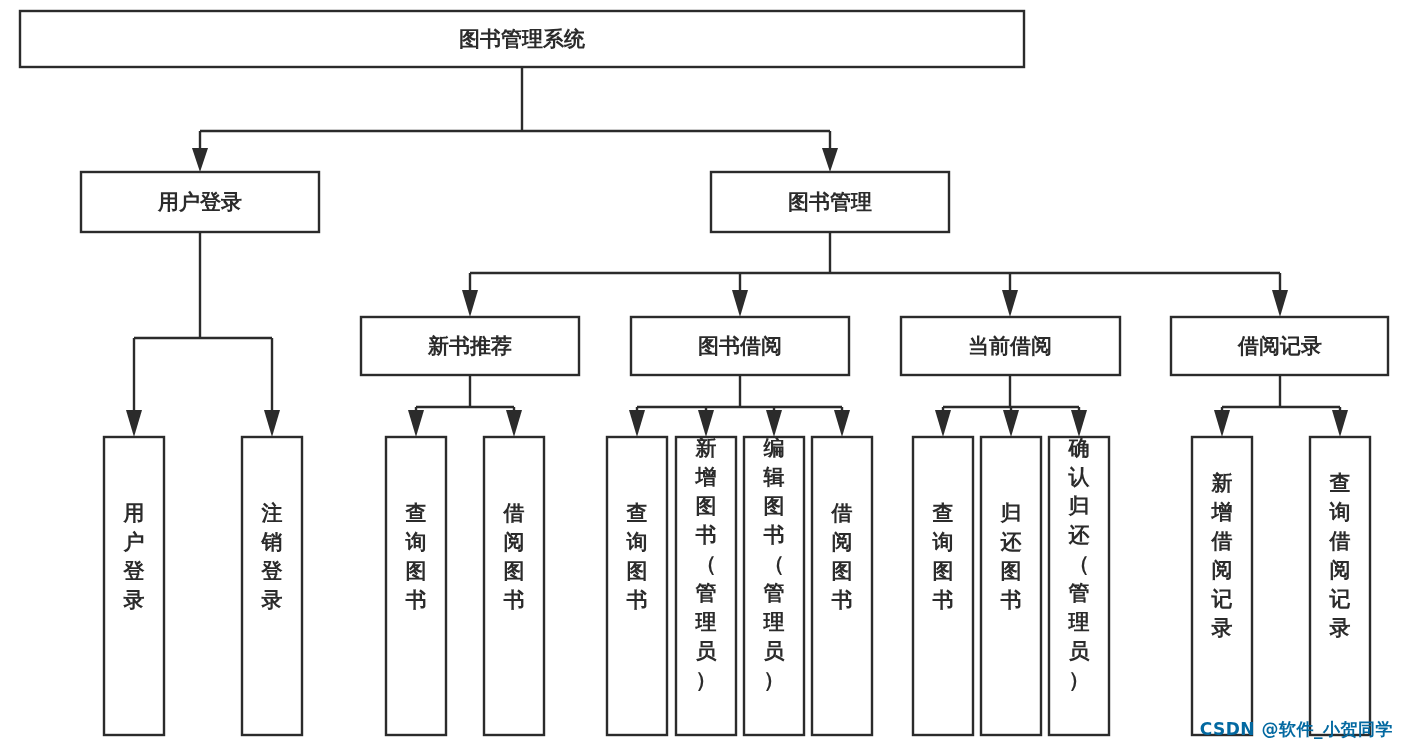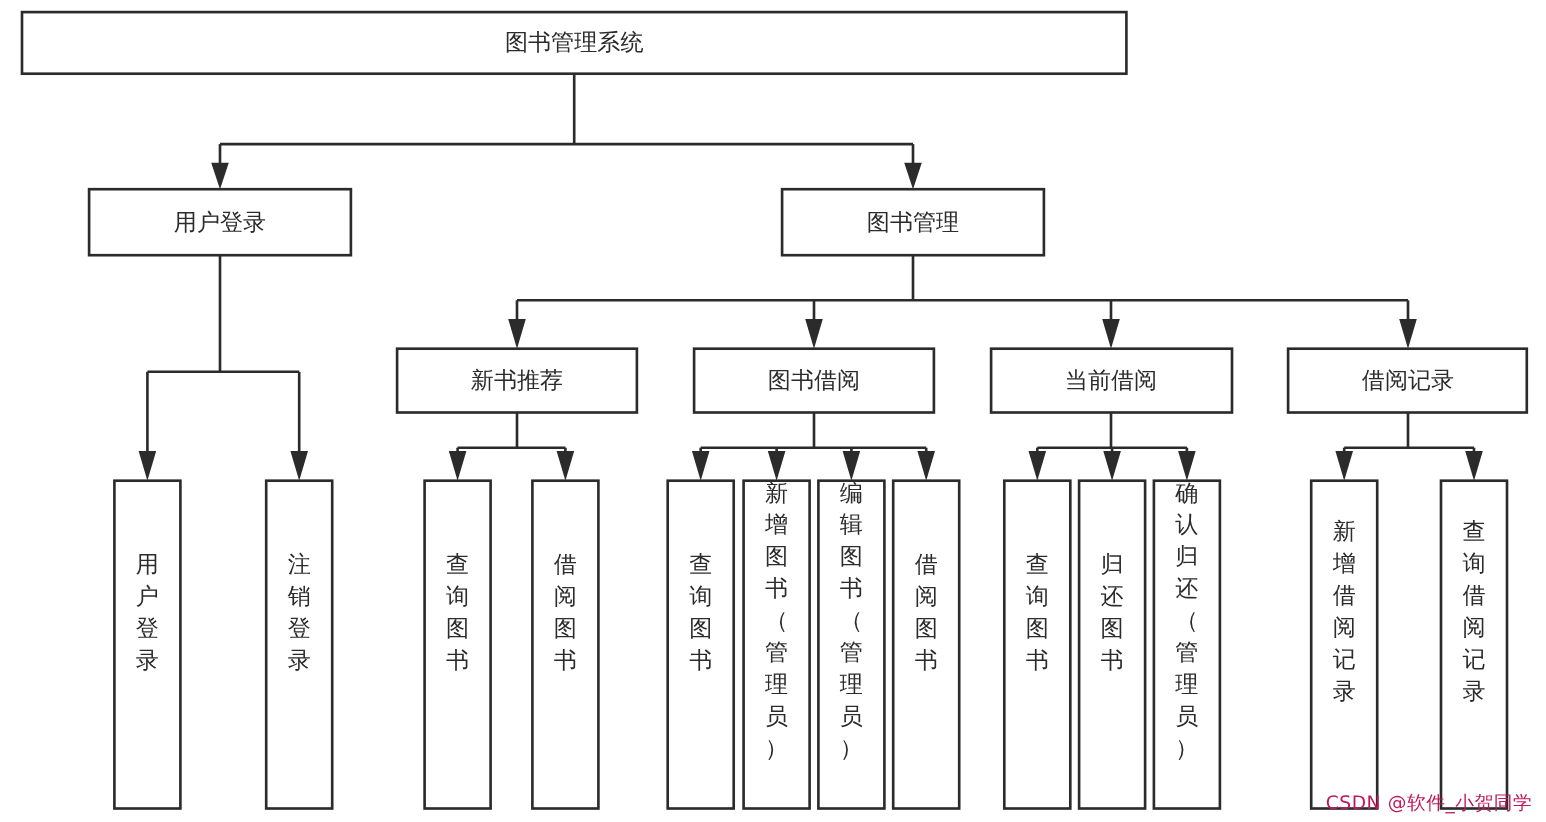--- a/index.html
+++ b/index.html
@@ -10,20 +10,21 @@
   body {
     width: 1405px;
     height: 747px;
     font-family: "DejaVu Sans", "Liberation Sans", sans-serif;
     overflow: hidden;
   }
   #diagram-root {
     position: relative;
     width: 1405px;
     height: 747px;
+    font-weight: bold;
   }
   svg.diagram-canvas {
     position: absolute;
     top: 0;
     left: 0;
     width: 1405px;
     height: 747px;
     display: block;
   }
   .node-box {
@@ -52,21 +53,21 @@
   .arrow-head {
     fill: #2b2b2b;
     stroke: none;
   }
   .watermark-text {
     position: absolute;
     right: 12px;
     bottom: 6px;
     font-family: "DejaVu Sans", "Liberation Sans", sans-serif;
     font-size: 17px;
-    color: #be185d;
+    color: #0369a1;
     white-space: nowrap;
     letter-spacing: 0.5px;
   }
 </style>
 </head>
 <body>
 
 <div id="diagram-root">
 
   <svg class="diagram-canvas" viewBox="0 0 1405 747">

